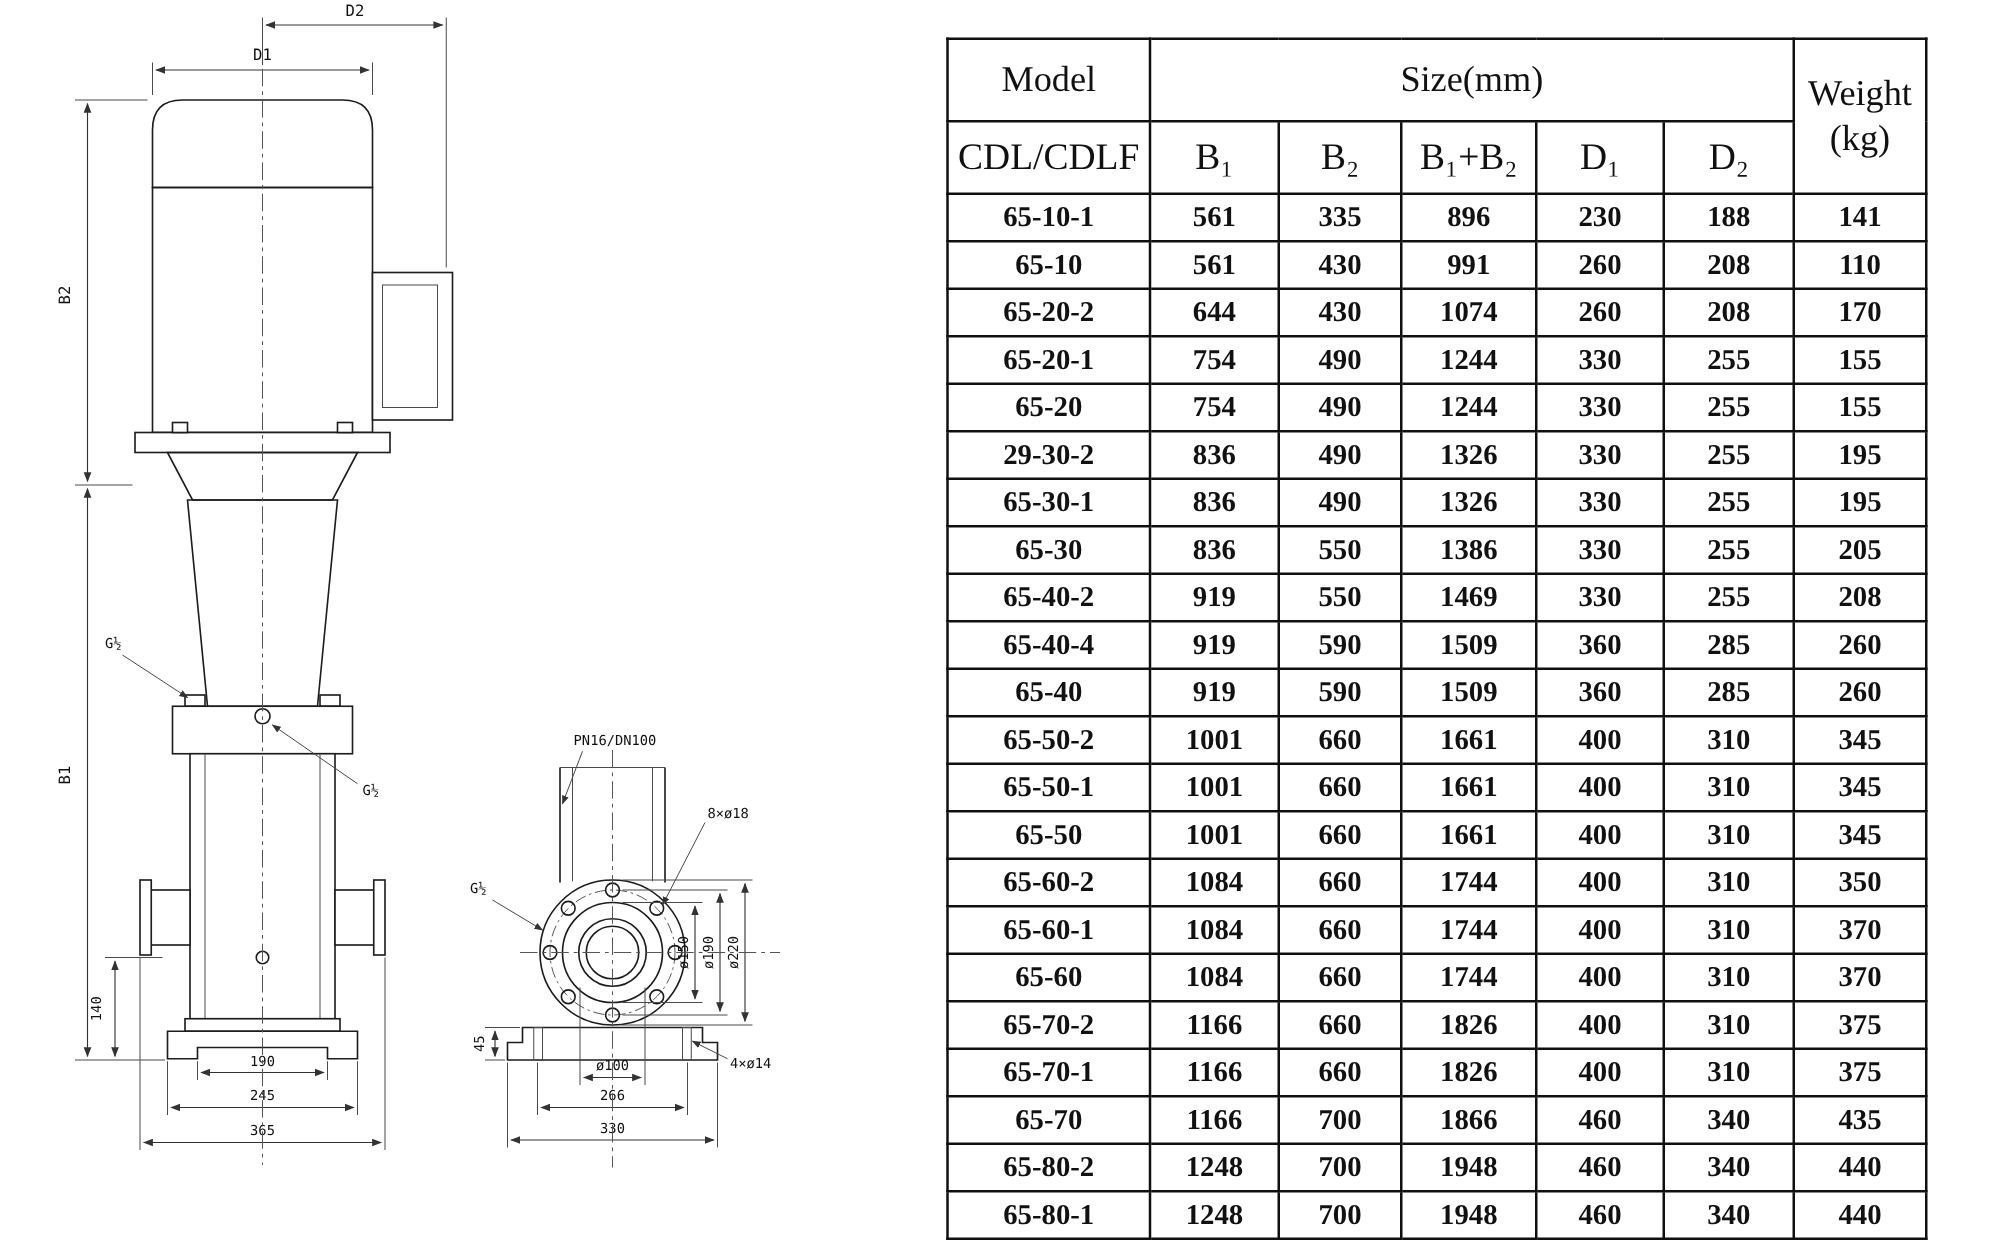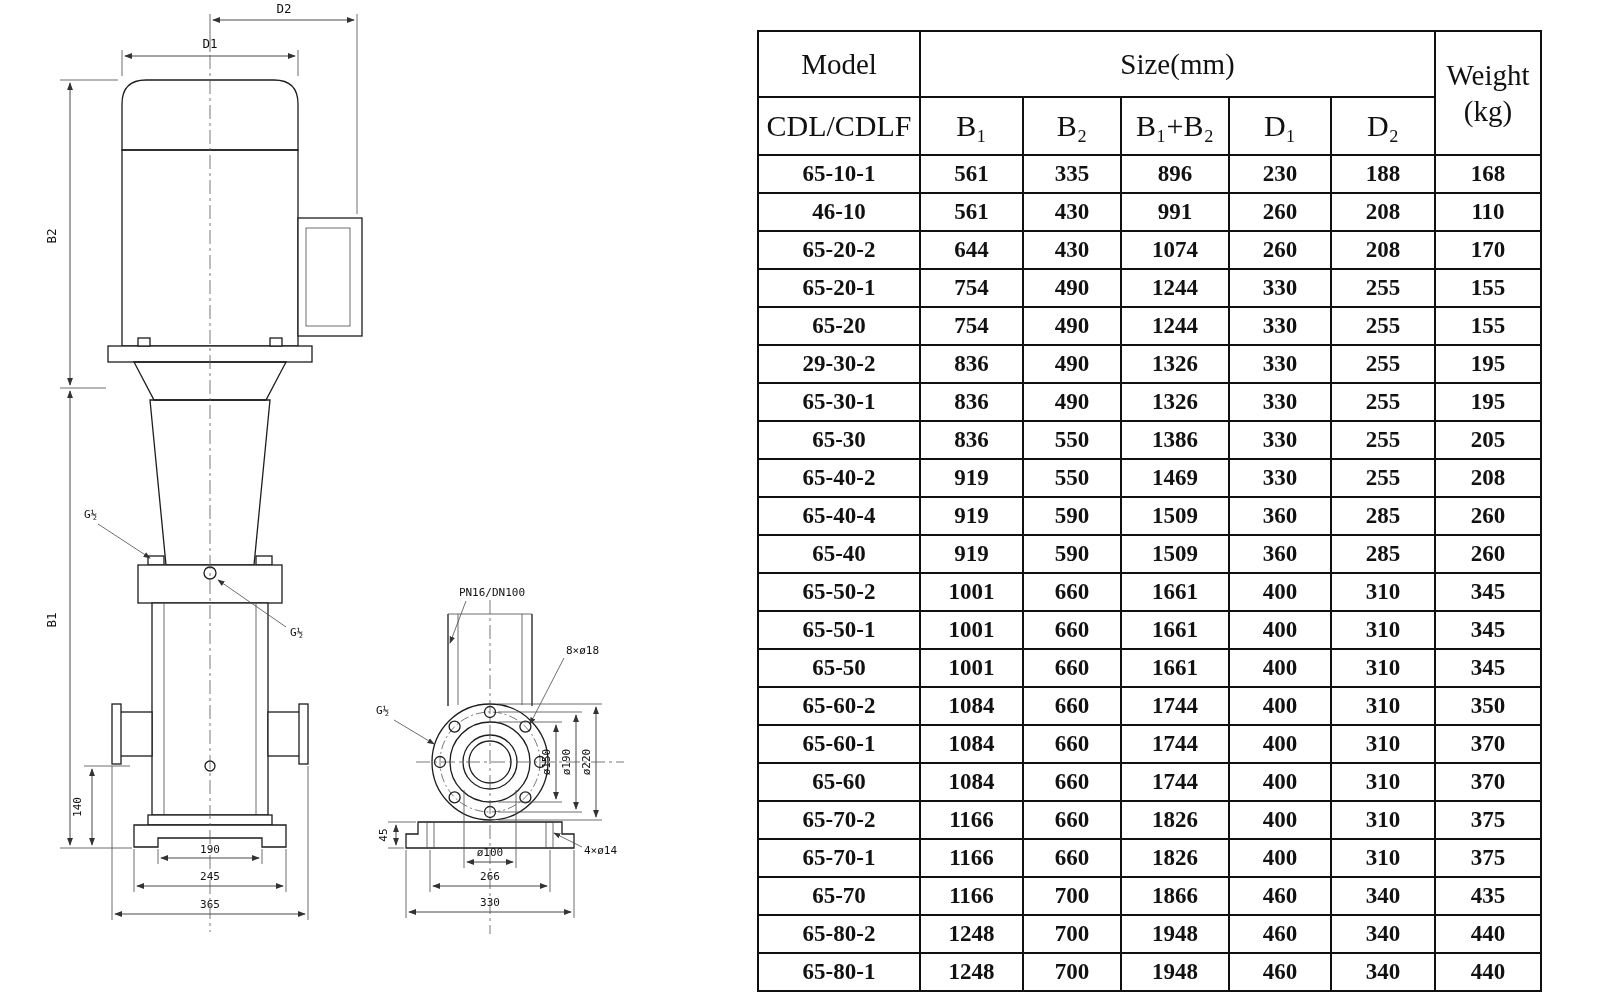--- a/index.html
+++ b/index.html
@@ -251,24 +251,24 @@
     </tr>
   </thead>
   <tbody>
       <tr>
         <td>65-10-1</td>
         <td>561</td>
         <td>335</td>
         <td>896</td>
         <td>230</td>
         <td>188</td>
-        <td>168</td>
-      </tr>
-      <tr>
-        <td>46-10</td>
+        <td>141</td>
+      </tr>
+      <tr>
+        <td>65-10</td>
         <td>561</td>
         <td>430</td>
         <td>991</td>
         <td>260</td>
         <td>208</td>
         <td>110</td>
       </tr>
       <tr>
         <td>65-20-2</td>
         <td>644</td>

